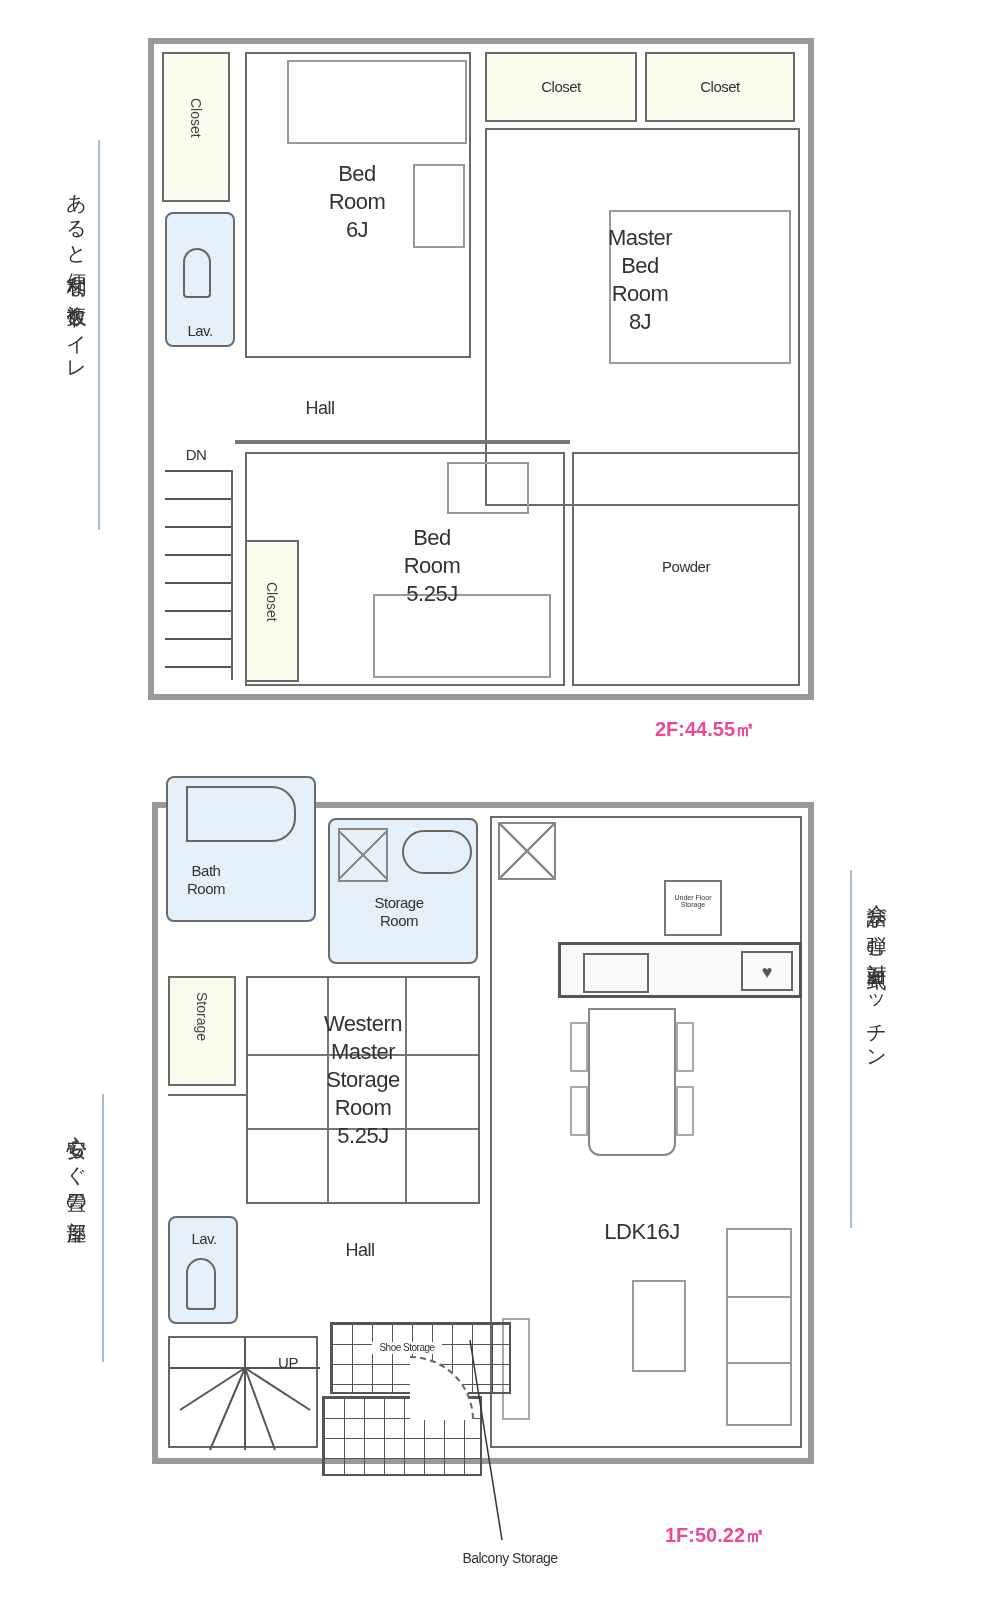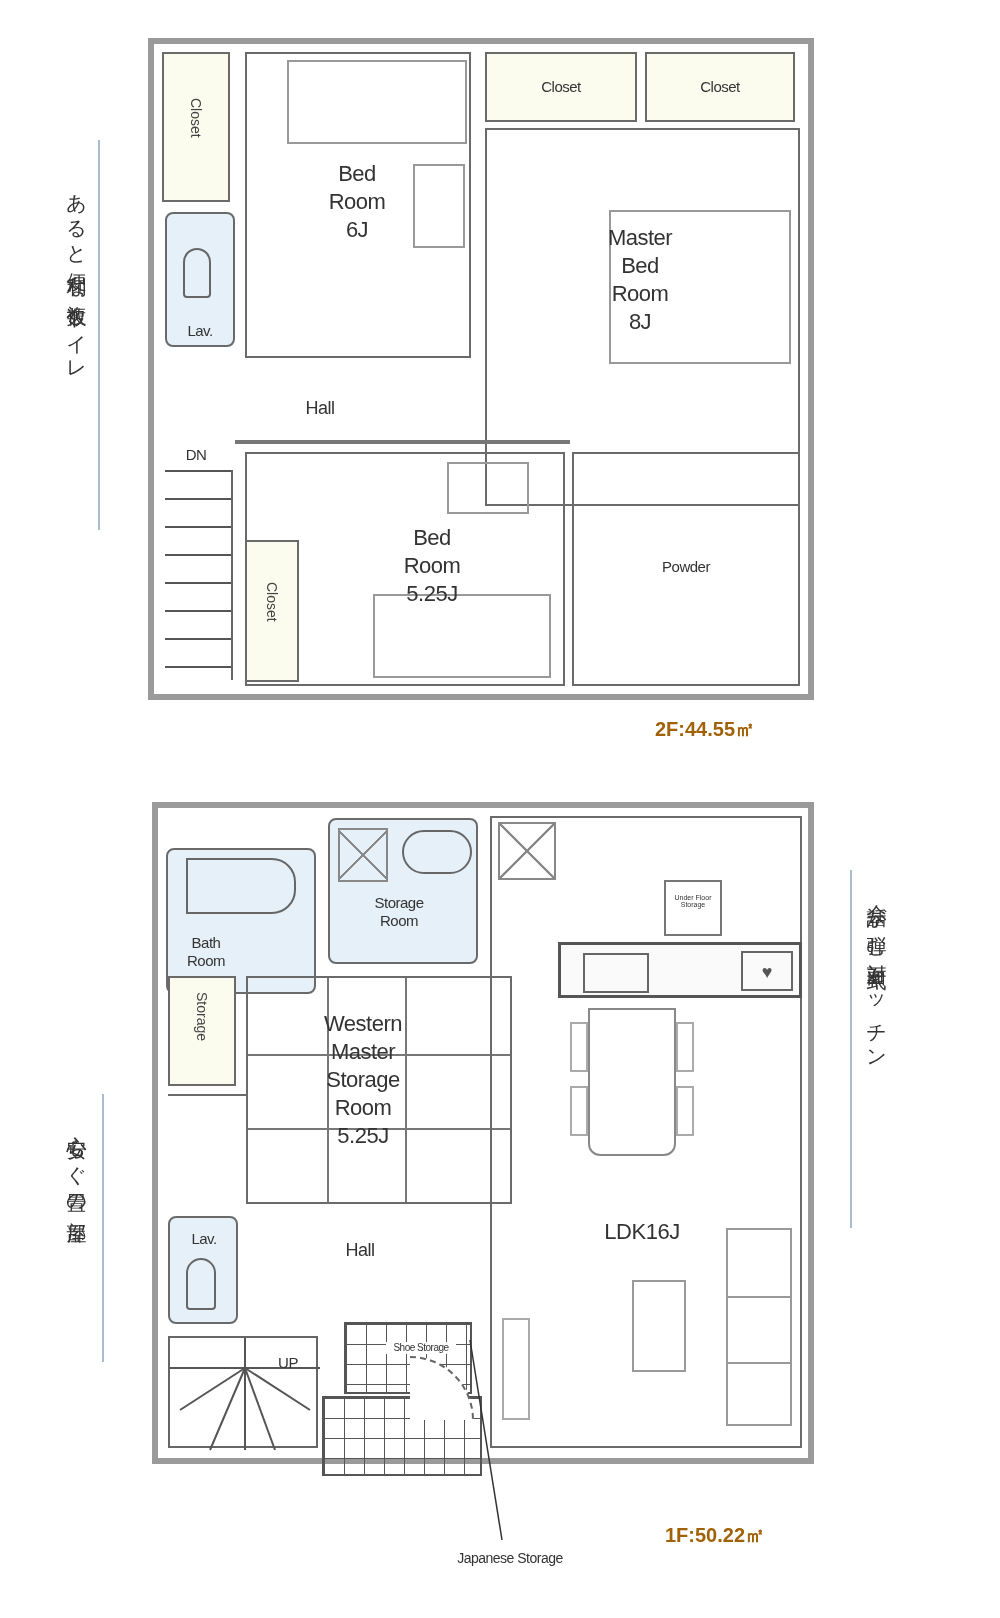--- a/index.html
+++ b/index.html
@@ -7,21 +7,21 @@
   .abs { position:absolute; box-sizing:border-box; }
   .outer { border:6px solid #9a9a9a; background:#fff; }
   .room { position:absolute; box-sizing:border-box; border:2px solid #6a6a6a; }
   .closet { background:#fbfbee; }
   .wet { background:#e6f0f8;border-radius:8px; }
   .label { position:absolute; text-align:center; color:#333; font-size:22px; line-height:28px; letter-spacing:-0.5px; }
   .small { font-size:15px; line-height:18px; }
   .vlabel { position:absolute; writing-mode:vertical-rl; font-size:14px; color:#444; }
   .callout { position:absolute; writing-mode:vertical-rl; font-size:20px; color:#333; letter-spacing:3px; }
   .bracket { position:absolute; border:2px solid #a9bdd0; }
-  .area { position:absolute; font-size:20px; font-weight:bold; color:#a16207; }
+  .area { position:absolute; font-size:20px; font-weight:bold; color:#ec4899; }
   .hatch { background-image: linear-gradient(#555 1.5px, transparent 1.5px), linear-gradient(90deg, #555 1.5px, transparent 1.5px); background-size:20px 20px; }
   .stairs { background-image: linear-gradient(#555 2px, transparent 2px); background-size:100% 28px; }
   svg { position:absolute; overflow:visible; }
 </style>
 </head>
 <body>
 
 <div class="abs outer" style="left:148px; top:38px; width:666px; height:662px;"></div>
 
 <div class="room closet" style="left:162px; top:52px; width:68px; height:150px;">
@@ -83,42 +83,42 @@
 <div class="room" style="left:572px; top:452px; width:228px; height:234px;">
   <div class="label small" style="left:0; top:104px; width:224px;">Powder</div>
 </div>
 
 <div class="bracket" style="left:98px; top:140px; width:0; height:390px; border-width:0 0 0 2px;"></div>
 <div class="callout" style="left:64px; top:180px;">あると便利な複数トイレ</div>
 <div class="area" style="left:655px; top:716px;">2F:44.55㎡</div>
 
 <div class="abs outer" style="left:152px; top:802px; width:662px; height:662px;"></div>
 
-<div class="room wet" style="left:166px; top:848px; width:150px; height:146px;">
+<div class="room wet" style="left:166px; top:776px; width:150px; height:146px;">
   <div class="abs" style="left:18px; top:8px; width:110px; height:56px; border:2px solid #666; border-radius:0 24px 24px 0;"></div>
   <div class="label small" style="left:8px; top:84px; width:60px;">
     <div>Bath</div>
     <div>Room</div>
   </div>
 </div>
 
 <div class="room wet" style="left:328px; top:818px; width:150px; height:146px;">
   <div class="abs" style="left:8px; top:8px; width:50px; height:54px; border:2px solid #888; background:linear-gradient(45deg, transparent 48%, #888 49%, #888 51%, transparent 52%), linear-gradient(-45deg, transparent 48%, #888 49%, #888 51%, transparent 52%);"></div>
   <div class="abs" style="left:72px; top:10px; width:70px; height:44px; border:2px solid #666; border-radius:22px;"></div>
   <div class="label small" style="left:24px; top:74px; width:90px;">
     <div>Storage</div>
     <div>Room</div>
   </div>
 </div>
 
 <div class="room closet" style="left:168px; top:976px; width:68px; height:110px;">
   <div class="vlabel" style="left:24px; top:14px;">Storage</div>
 </div>
 
-<div class="room" style="left:246px; top:976px; width:266px; height:228px; background-image:linear-gradient(90deg, transparent 79px, #777 79px, #777 81px, transparent 81px, transparent 157px, #777 157px, #777 159px, transparent 159px), linear-gradient(transparent 76px, #777 76px, #777 78px, transparent 78px, transparent 150px, #777 150px, #777 152px, transparent 152px);">
+<div class="room" style="left:246px; top:976px; width:234px; height:228px; background-image:linear-gradient(90deg, transparent 79px, #777 79px, #777 81px, transparent 81px, transparent 157px, #777 157px, #777 159px, transparent 159px), linear-gradient(transparent 76px, #777 76px, #777 78px, transparent 78px, transparent 150px, #777 150px, #777 152px, transparent 152px);">
   <div class="label" style="left:40px; top:32px; width:150px; background:transparent;">
     <div>Western</div>
     <div>Master</div>
     <div>Storage</div>
     <div>Room</div>
     <div>5.25J</div>
   </div>
 </div>
 
 <div class="room" style="left:168px; top:1094px; width:80px; height:110px; border-width:2px 0 0 0;"></div>
@@ -153,26 +153,26 @@
     <line x1="0" y1="30" x2="150" y2="30" stroke="#555" stroke-width="2"></line>
     <line x1="75" y1="0" x2="75" y2="112" stroke="#555" stroke-width="2"></line>
     <line x1="75" y1="30" x2="10" y2="72" stroke="#555" stroke-width="2"></line>
     <line x1="75" y1="30" x2="40" y2="112" stroke="#555" stroke-width="2"></line>
     <line x1="75" y1="30" x2="105" y2="112" stroke="#555" stroke-width="2"></line>
     <line x1="75" y1="30" x2="140" y2="72" stroke="#555" stroke-width="2"></line>
   </svg>
 </div>
 <div class="label small" style="left:268px; top:1354px; width:40px;">UP</div>
 
-<div class="abs hatch" style="left:344px; top:1322px; width:128px; height:72px; border:2px solid #555;">
+<div class="abs hatch" style="left:330px; top:1322px; width:181px; height:72px; border:2px solid #555;">
   <div class="label" style="left:40px; top:18px; width:70px; font-size:10px; line-height:12px; background:#fff;">Shoe Storage</div>
 </div>
 <div class="abs hatch" style="left:322px; top:1396px; width:160px; height:80px; border:2px solid #555;"></div>
 <div class="abs" style="left:410px; top:1356px; width:64px; height:64px; border:2px dashed #666; border-radius:0 64px 0 0; border-left:none; border-bottom:none; background:#fff;"></div>
-<div class="label" style="left:420px; top:1544px; width:180px; font-size:14px;">Japanese Storage</div>
+<div class="label" style="left:420px; top:1544px; width:180px; font-size:14px;">Balcony Storage</div>
 <svg width="1000" height="1618" style="left:0; top:0; pointer-events:none;">
   <line x1="470" y1="1340" x2="502" y2="1540" stroke="#333" stroke-width="1.5"></line>
 </svg>
 
 <div class="bracket" style="left:102px; top:1094px; width:0; height:268px; border-width:0 0 0 2px;"></div>
 <div class="callout" style="left:64px; top:1120px;">心安らぐ畳の部屋</div>
 <div class="bracket" style="left:850px; top:870px; width:0; height:358px; border-width:0 0 0 2px;"></div>
 <div class="callout" style="left:864px; top:888px;">会話が弾む対面式キッチン</div>
 <div class="area" style="left:658px; top:1522px;margin-left:7px;">1F:50.22㎡</div>
 

